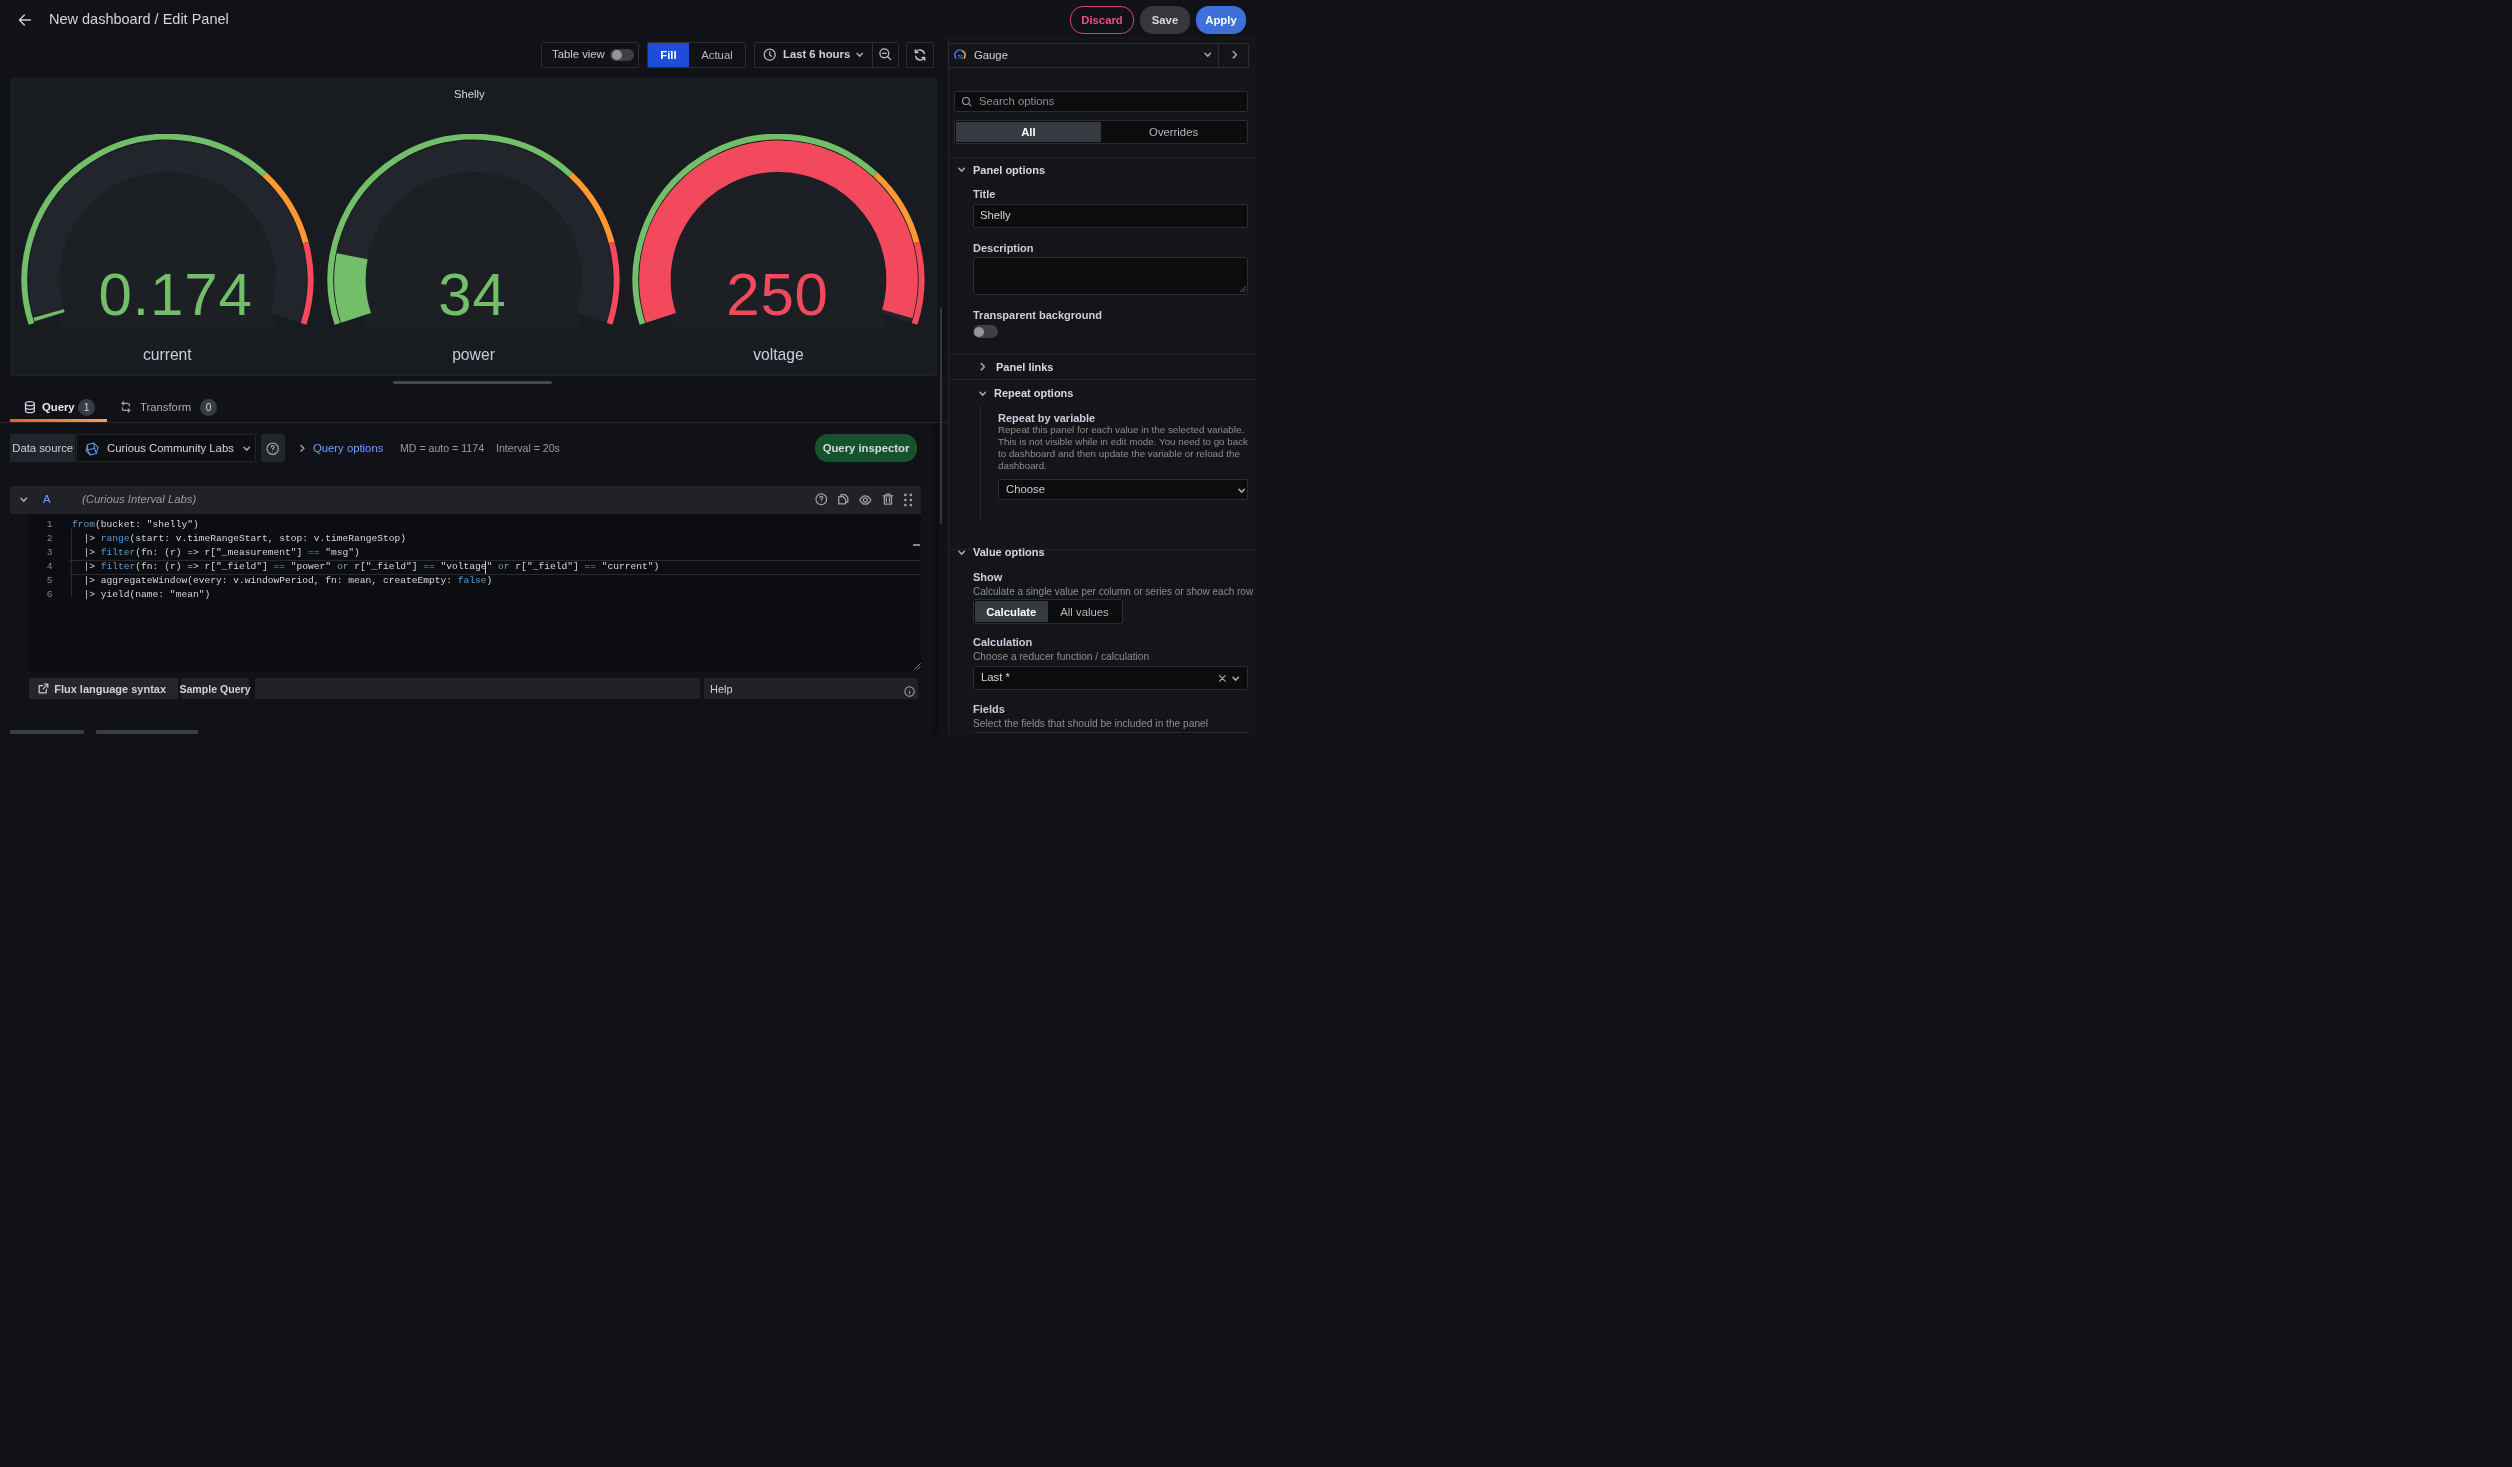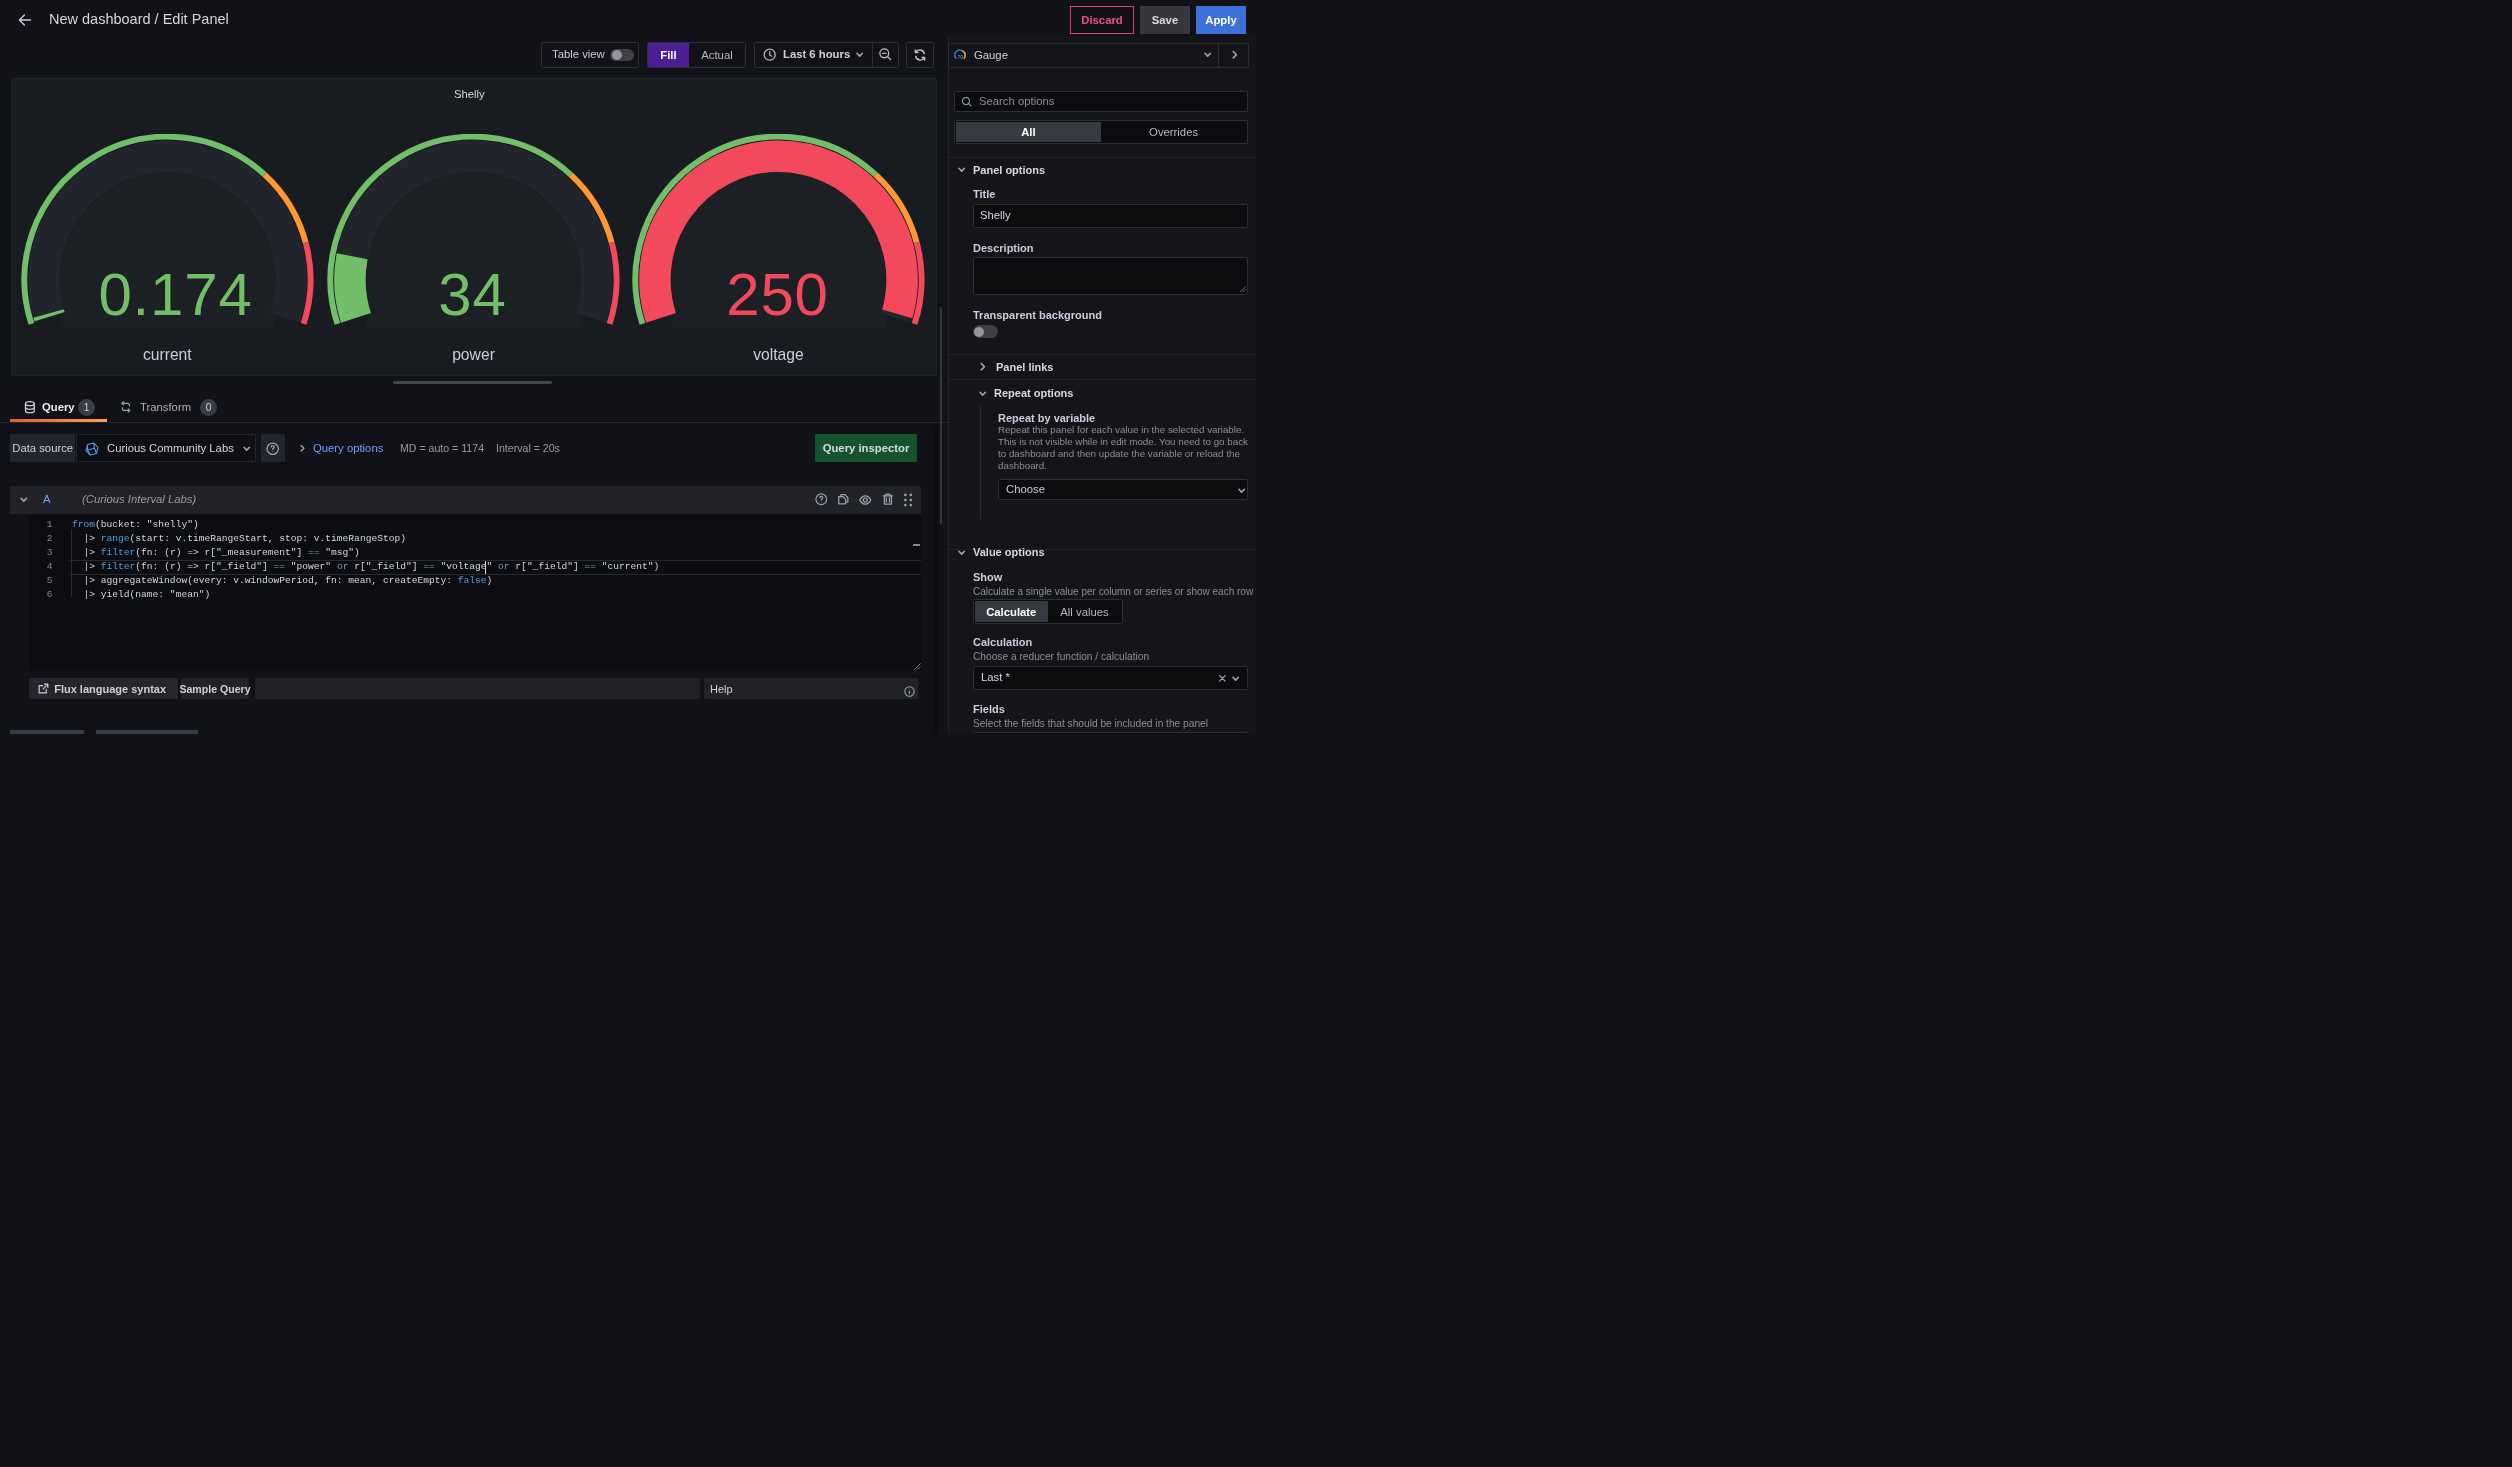--- a/index.html
+++ b/index.html
@@ -1,18 +1,18 @@
 <!DOCTYPE html>
 <html style="font-size:12.6px"><head><meta charset="utf-8"><style>
 *{margin:0;padding:0;box-sizing:border-box}
 html,body{width:1256px;height:734px;overflow:hidden}
 body{background:#111217;font-family:"Liberation Sans",sans-serif;color:#ccccdc;-webkit-font-smoothing:antialiased}
 #app{position:relative;width:1256px;height:734px}
 .abs{position:absolute}
-.btn{display:flex;align-items:center;justify-content:center;border-radius:0;font-size:11.3px;font-weight:700}
+.btn{display:flex;align-items:center;justify-content:center;border-radius:13px;font-size:11.3px;font-weight:700}
 .obox{border:0.8px solid #2c2e34;border-radius:1.6px}
 .ic{stroke:#9da0a8;fill:none;stroke-width:1.6;stroke-linecap:round;stroke-linejoin:round}
 .glab{position:absolute;font-size:15.7px;color:#ccccdc;text-align:center;width:307px}
 .gval{position:absolute;font-size:60px;font-weight:500;letter-spacing:0.8px;text-align:center;width:307px;line-height:60px}
 .gauge{position:absolute;top:134px}
 .seclbl{position:absolute;font-size:11px;font-weight:700;color:#d8d9dd}
 .slbl{position:absolute;font-size:11px;font-weight:700;color:#ccccdc}
 .sdesc{position:absolute;font-size:10.2px;color:#8d8e95}
 .inp{position:absolute;background:#0b0c0e;border:0.8px solid #2c2e34;border-radius:1.6px}
 .chev{stroke:#a5a6ad;fill:none;stroke-width:2;stroke-linecap:round;stroke-linejoin:round}
@@ -26,21 +26,21 @@
 <div class="abs btn" style="left:1070px;top:6.3px;width:64px;height:27.5px;border:0.8px solid #e23b6d;color:#e9527e">Discard</div>
 <div class="abs btn" style="left:1140px;top:6.3px;width:50px;height:27.5px;background:#35373d;color:#d9dade">Save</div>
 <div class="abs btn" style="left:1196px;top:6.3px;width:50px;height:27.5px;background:#3d71d9;color:#fff">Apply</div>
 
 <div class="abs obox" style="left:541px;top:42px;width:98px;height:26px"></div>
 <div class="abs" style="left:552px;top:48px;font-size:11.3px;color:#ccccdc">Table view</div>
 <div class="abs" style="left:610px;top:49px;width:23.6px;height:11.8px;background:#3e4046;border-radius:6.3px"></div>
 <div class="abs" style="left:612px;top:50px;width:10.2px;height:10.2px;background:#95969d;border-radius:50%"></div>
 
 <div class="abs obox" style="left:647px;top:42px;width:99px;height:26px;display:flex">
-  <div style="width:41px;background:#4c1d95;display:flex;align-items:center;justify-content:center;font-size:11.3px;font-weight:700;color:#fff">Fill</div>
+  <div style="width:41px;background:#1d4ed8;display:flex;align-items:center;justify-content:center;font-size:11.3px;font-weight:700;color:#fff">Fill</div>
   <div style="flex:1;display:flex;align-items:center;justify-content:center;font-size:11.3px;color:#b8b9bf">Actual</div>
 </div>
 
 <div class="abs obox" style="left:754px;top:42px;width:145px;height:26px"></div>
 <div class="abs" style="left:872px;top:42px;width:0.8px;height:26px;background:#2c2e34"></div>
 <svg class="abs" style="left:763px;top:48px" width="13.4" height="13.4" viewBox="0 0 17 17">
       <circle cx="8.5" cy="8.5" r="7" class="ic" style="stroke:#b8b9bf"></circle>
       <path d="M8.5 4.7 V8.8 L11 10.4" class="ic" style="stroke:#b8b9bf"></path>
     </svg>
 <div class="abs" style="left:783px;top:48px;font-size:11.3px;font-weight:700;color:#d0d1d7">Last 6 hours</div>

